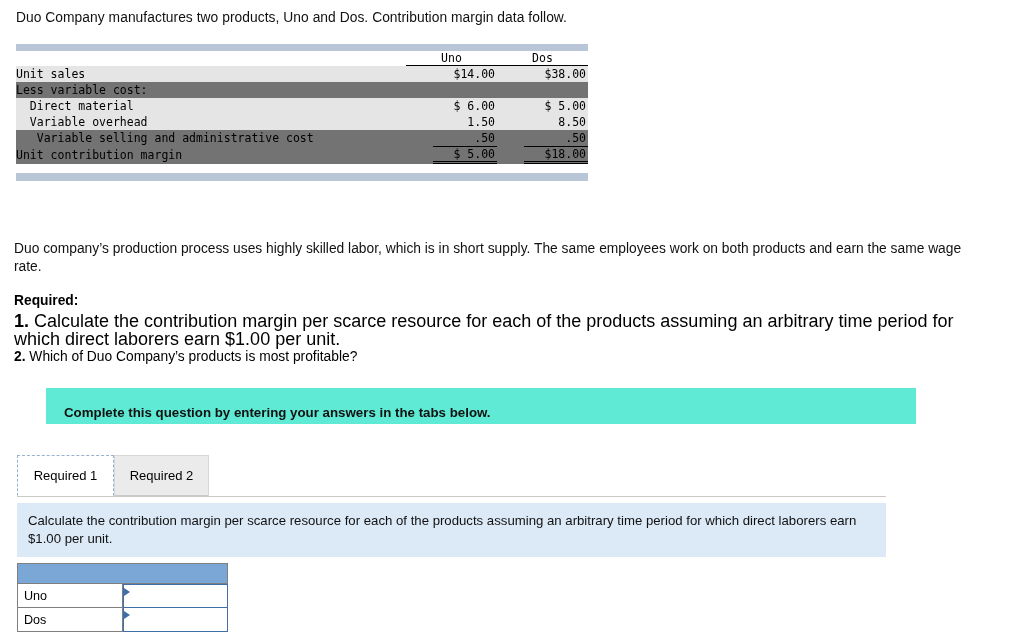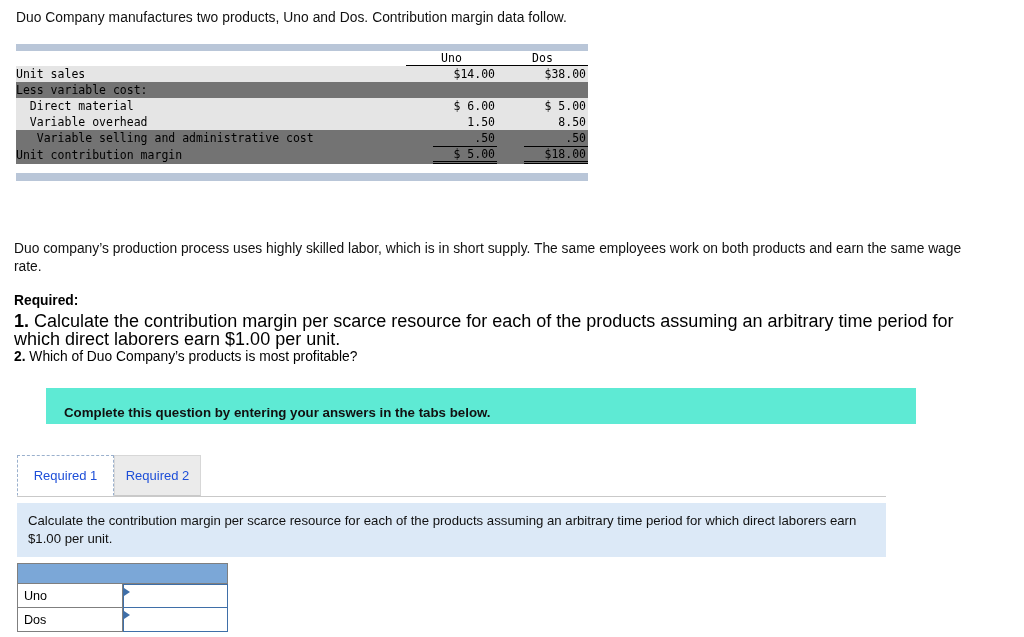--- a/index.html
+++ b/index.html
@@ -137,37 +137,37 @@
     top: 455px;
     width: 870px;
     height: 42px;
   }
   .tab {
     position: absolute;
     top: 0;
     height: 41px;
     box-sizing: border-box;
     font-size: 13px;
-    color: #1d4ed8;
+    color: #000000;
     display: flex;
     align-items: center;
     justify-content: center;
     text-align: right;
   }
   .tab.active {
     left: 0;
     width: 97px;
     background: #ffffff;
     border: 1px dashed #9ab0cd;
     border-bottom: 1px solid #ffffff;
     z-index: 3;
   }
   .tab.inactive {
     left: 97px;
-    width: 87px;
+    width: 95px;
     background: #ebebeb;
     border: 1px solid #d7d7d7;
     border-bottom: 1px solid #c9c9c9;
     z-index: 2;
   }
   .tabs-underline {
     position: absolute;
     left: 17px;
     top: 496px;
     width: 869px;

